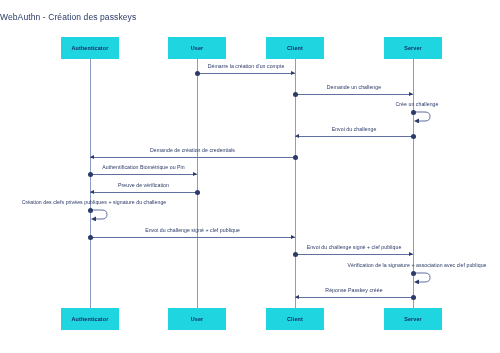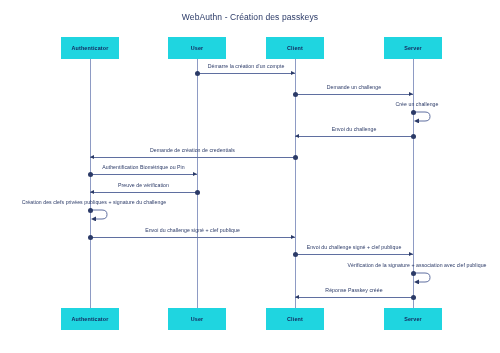--- a/index.html
+++ b/index.html
@@ -14,21 +14,20 @@
   }
   #diagram-root {
     position: absolute;
     left: 0; top: 0;
     width: 500px; height: 353px;
   }
   .title {
     position: absolute;
     left: 0; top: 12px;
     width: 500px;
-    text-align: center;
     font-size: 8.5px;
     color: #2b3a67;
     letter-spacing: .1px;
   }
   .participant {
     position: absolute;
     width: 58px; height: 22px;
     background: #1fd5e0;
     color: #14255c;
     font-size: 5.4px;

